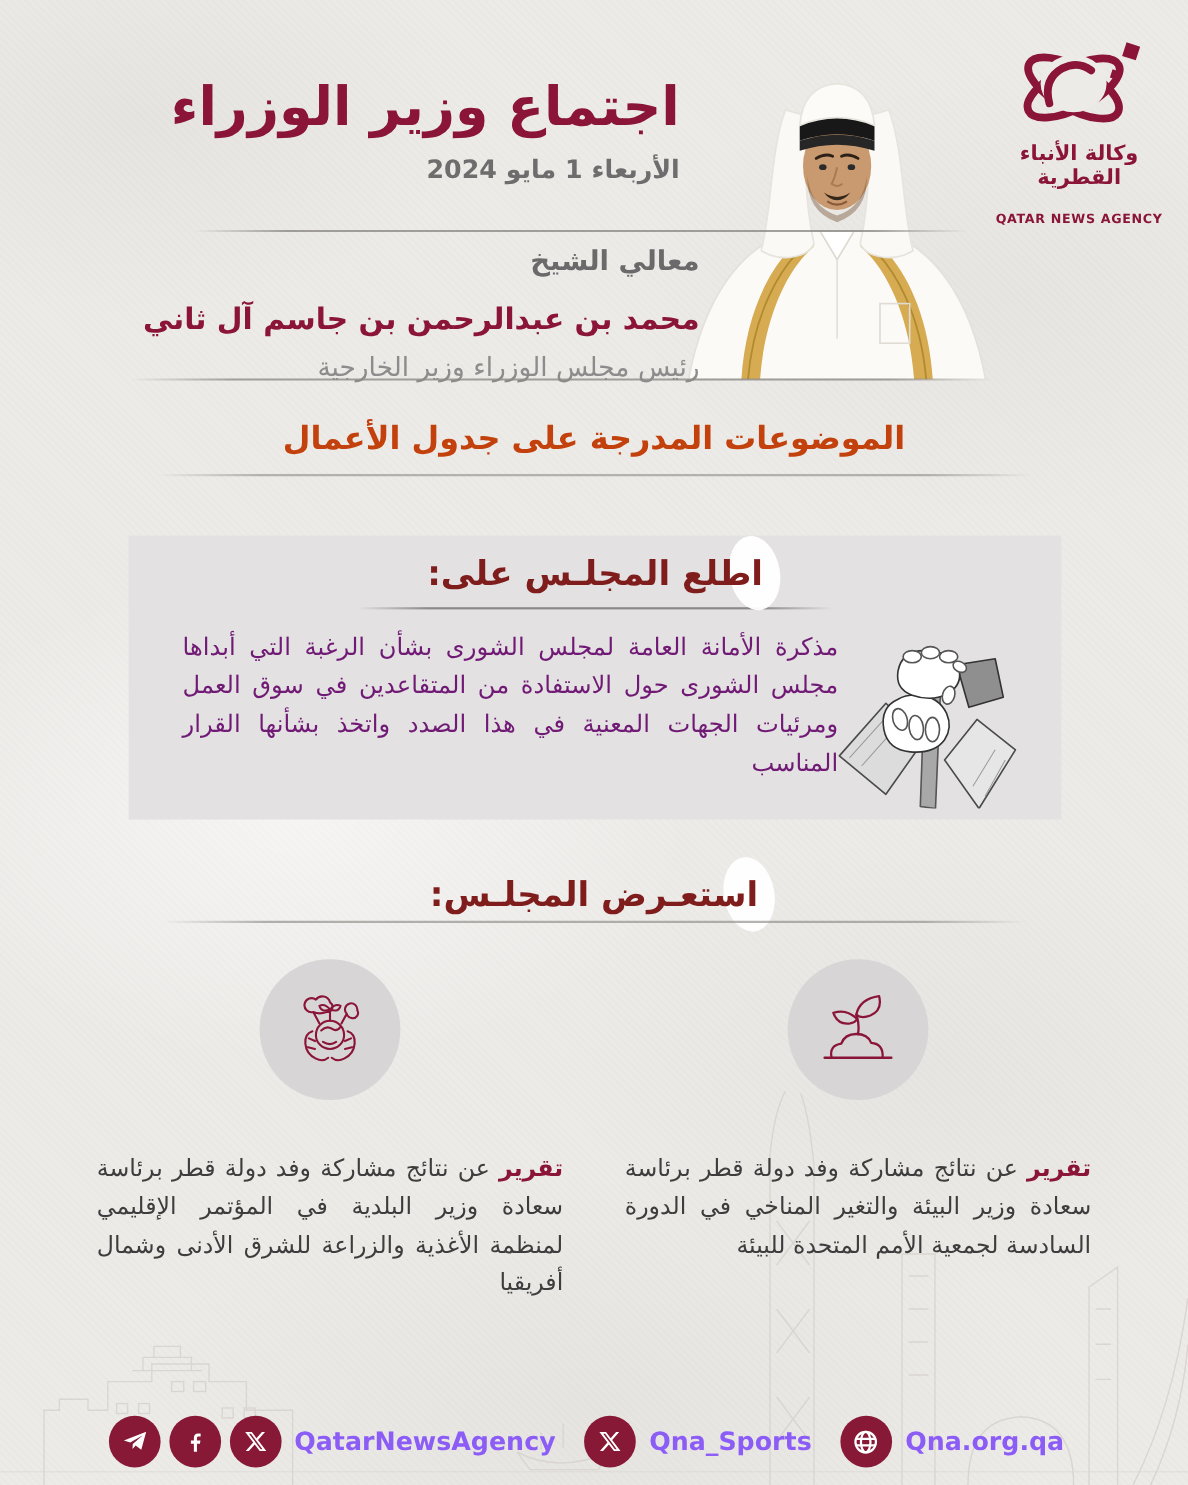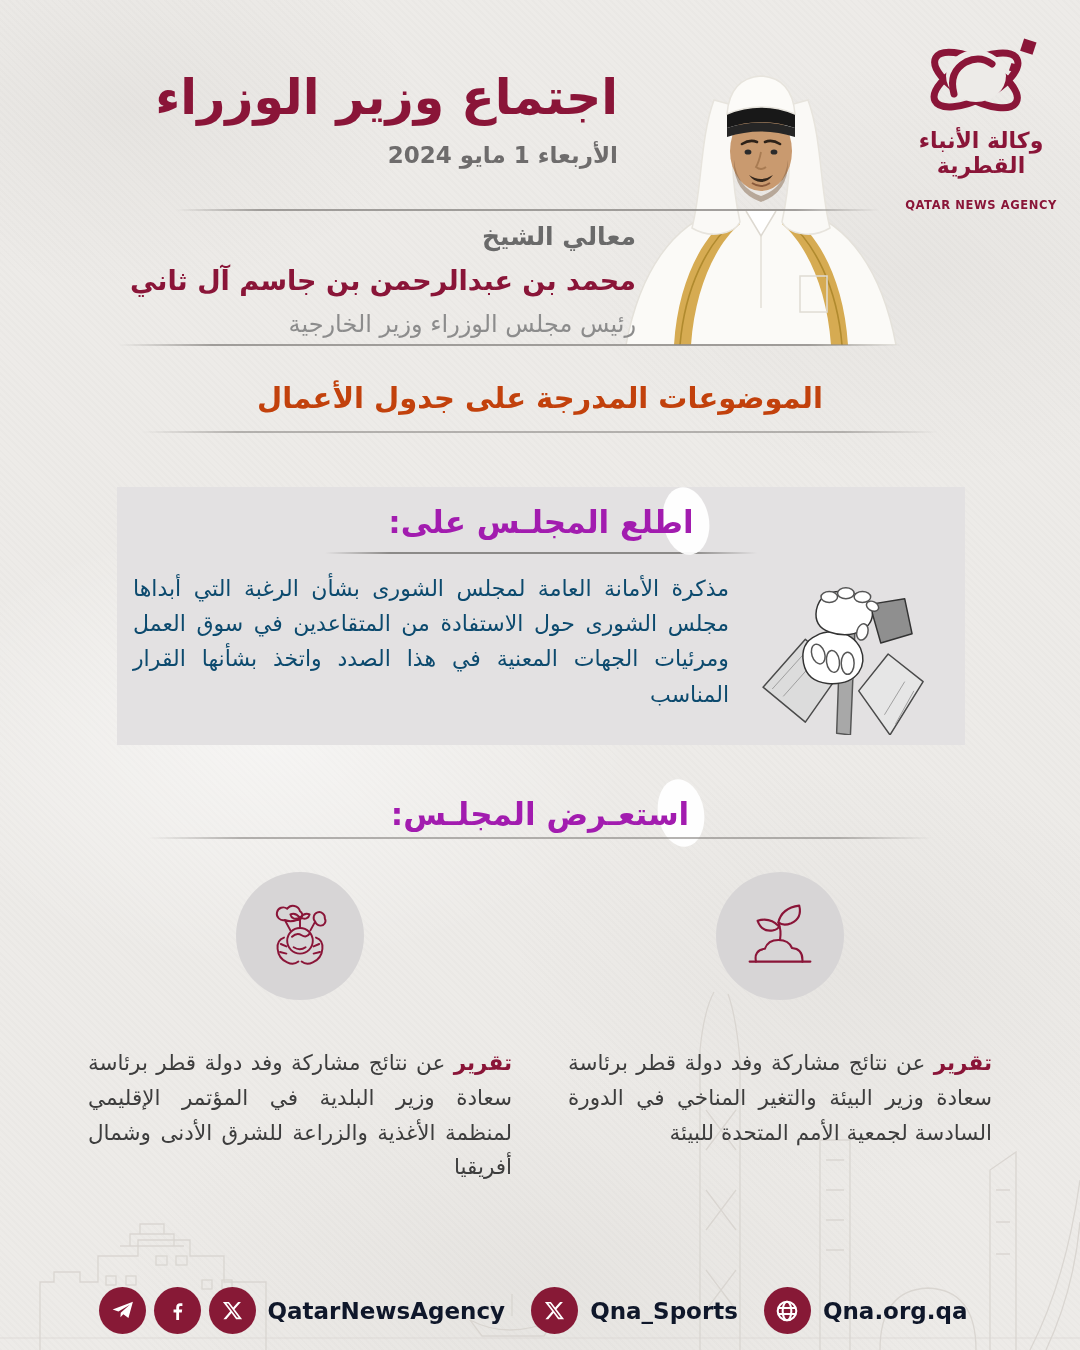--- a/index.html
+++ b/index.html
@@ -16,72 +16,72 @@
       radial-gradient(ellipse 520px 320px at 25% 55%, rgba(255,255,255,0.5), transparent 70%),
       radial-gradient(ellipse 480px 300px at 78% 72%, rgba(120,115,108,0.05), transparent 70%),
       radial-gradient(ellipse 600px 320px at 50% 95%, rgba(120,115,108,0.06), transparent 70%),
       repeating-linear-gradient(45deg, rgba(0,0,0,0.012) 0 2px, transparent 2px 5px);
   }
   .layer { position:absolute; z-index:2; }
 
   
   .logo { top:34px; right:20px; width:158px; text-align:center; }
   .logo svg { display:block; margin:0 auto; }
-  .logo-ar { font-size:22px; font-weight:bold; color:#8A1538; margin-top:2px; }
+  .logo-ar { font-size:19px; font-weight:bold; color:#8A1538; margin-top:2px; }
   .logo-en { font-size:11.5px; font-weight:bold; color:#8A1538; letter-spacing:0.6px; margin-top:20px; }
 
   .title-block { top:70px; right:462px; width:565px; text-align:right; direction:rtl; }
   .main-title { font-size:49px; font-weight:bold; color:#8A1538; line-height:1.15; }
   .main-date  { font-size:23px; font-weight:bold; color:#6e6c6c; margin-top:16px; }
 
   .portrait { top:38px; right:176px; width:286px; height:307px; }
 
   .divider { height:2px; background:linear-gradient(to right, rgba(140,137,134,0), rgba(140,137,134,0.8) 12%, rgba(140,137,134,0.8) 88%, rgba(140,137,134,0)); border-radius:2px; }
   .div-a { top:209px; left:176px; width:704px; }
   .div-b { top:344px; left:118px; width:784px; }
   .div-c { top:431px; left:142px; width:796px; opacity:.75; height:1.6px; }
   .div-d { top:837px; left:148px; width:784px; opacity:.8; }
 
   .official { top:222px; right:444px; width:575px; text-align:right; direction:rtl; }
   .honorific { font-size:25px; font-weight:bold; color:#6a6a6a; }
-  .official-name { font-size:27px; font-weight:bold; color:#8A1538; margin-top:14px; }
+  .official-name { font-size:27px; font-weight:bold; color:#8A1538; margin-top:24px; }
   .official-role { font-size:24px; color:#8c8c8c; margin-top:14px; }
 
   .agenda-head { top:381px; left:0; width:100%; text-align:center; direction:rtl;
                  font-size:29px; font-weight:bold; color:#c2410c; }
 
   
   .panel { top:487px; left:117px; width:848px; height:258px; background:#e3e1e2; }
   .sec-head-wrap { position:relative; text-align:center; padding-top:17px; direction:rtl; }
-  .sec-head { position:relative; display:inline-block; font-size:31px; font-weight:bold; color:#a21caf; }
+  .sec-head { position:relative; display:inline-block; font-size:31px; font-weight:bold; color:#7f1d1d; }
   .head-bubble { position:absolute; width:46px; height:68px; background:rgba(255,255,255,0.95);
                  border-radius:50%; right:-15px; top:-17px; transform:rotate(-10deg); z-index:0; }
   .sec-head .txt { position:relative; z-index:1; }
   .panel-divider { width:432px; margin:12px auto 0; height:1.6px;
      background:linear-gradient(to right, rgba(130,128,126,0), rgba(130,128,126,0.9) 15%, rgba(130,128,126,0.9) 85%, rgba(130,128,126,0)); }
-  .panel-body { position:absolute; left:16px; top:84px; width:596px; direction:rtl;
-                text-align:justify; font-size:22px; line-height:1.6; color:#0c4a6e; }
+  .panel-body { position:absolute; left:49px; top:84px; width:596px; direction:rtl;
+                text-align:justify; font-size:22px; line-height:1.6; color:#701a75; }
   .hands-art { position:absolute; right:26px; top:64px; width:190px; height:184px; }
 
   
   .sec2-wrap { top:779px; left:0; width:100%; }
   .cols { top:872px; left:88px; width:904px; display:flex; direction:rtl; justify-content:space-between; }
   .col { width:424px; display:flex; flex-direction:column; align-items:center; }
   .col-icon { width:128px; height:128px; border-radius:50%; background:#d7d5d6;
               display:flex; align-items:center; justify-content:center; margin-bottom:46px; }
   .col-text { direction:rtl; text-align:justify; font-size:21.5px; line-height:1.62; color:#3d3d3d; width:100%; }
   .col-text .lead { color:#8A1538; font-weight:bold;margin-top:20px; }
 
   
   .footer { bottom:16px; left:0; width:100%; display:flex; direction:ltr;
             justify-content:center; align-items:center; gap:12px; }
   .fgroup { display:flex; align-items:center; gap:8px; }
   .chip { width:47px; height:47px; border-radius:50%; background:#871936;
           display:flex; align-items:center; justify-content:center; flex:0 0 auto; }
-  .flabel { font-size:23px; font-weight:600; color:#0f172a; margin:0 14px 0 4px; }
+  .flabel { font-size:23px; font-weight:600; color:#8b5cf6; margin:0 14px 0 4px; }
 
   .skyline { position:absolute; left:0; bottom:0; width:1080px; height:420px; z-index:1; pointer-events:none; }
 </style>
 </head>
 <body>
 
 <div class="page">
 
   <svg class="skyline" viewBox="0 0 1080 420" fill="none" stroke="#d8d4cf" stroke-width="1.3" opacity="0.9">
     <path d="M40 420 V352 h14 v-10 h26 v10 h18 v-26 h40 v-16 h52 v16 h34 v26 h42 v68"></path>

